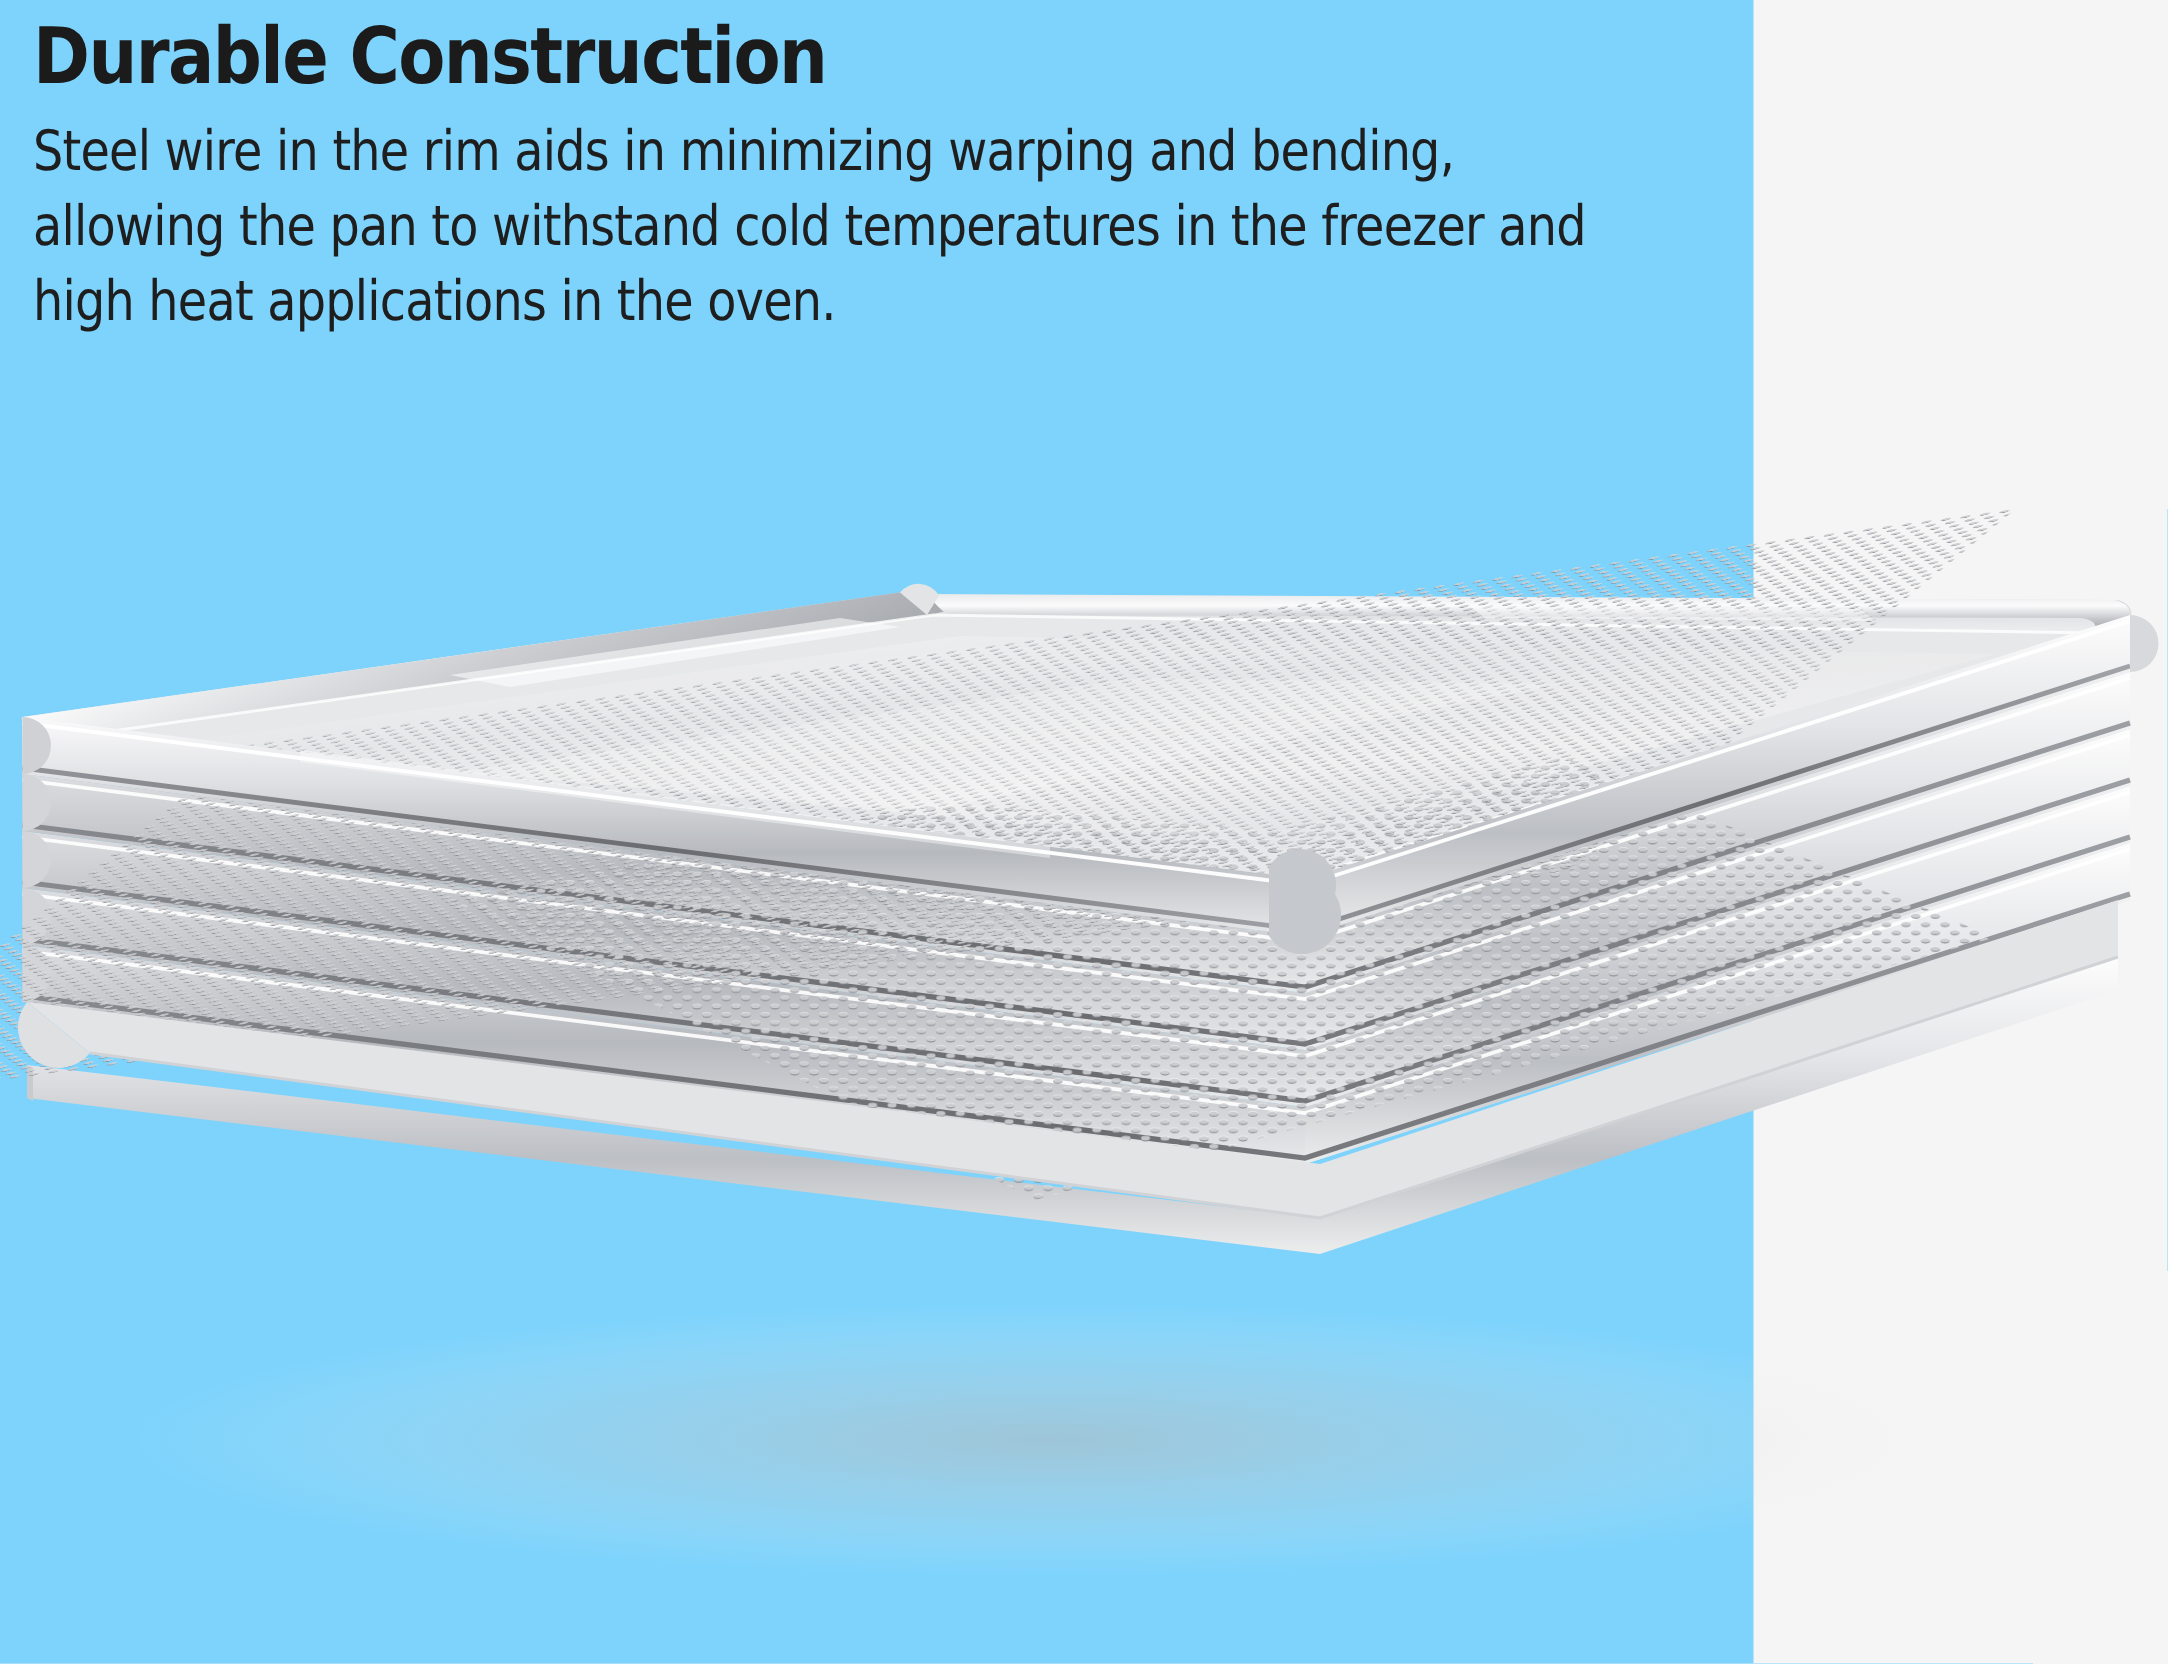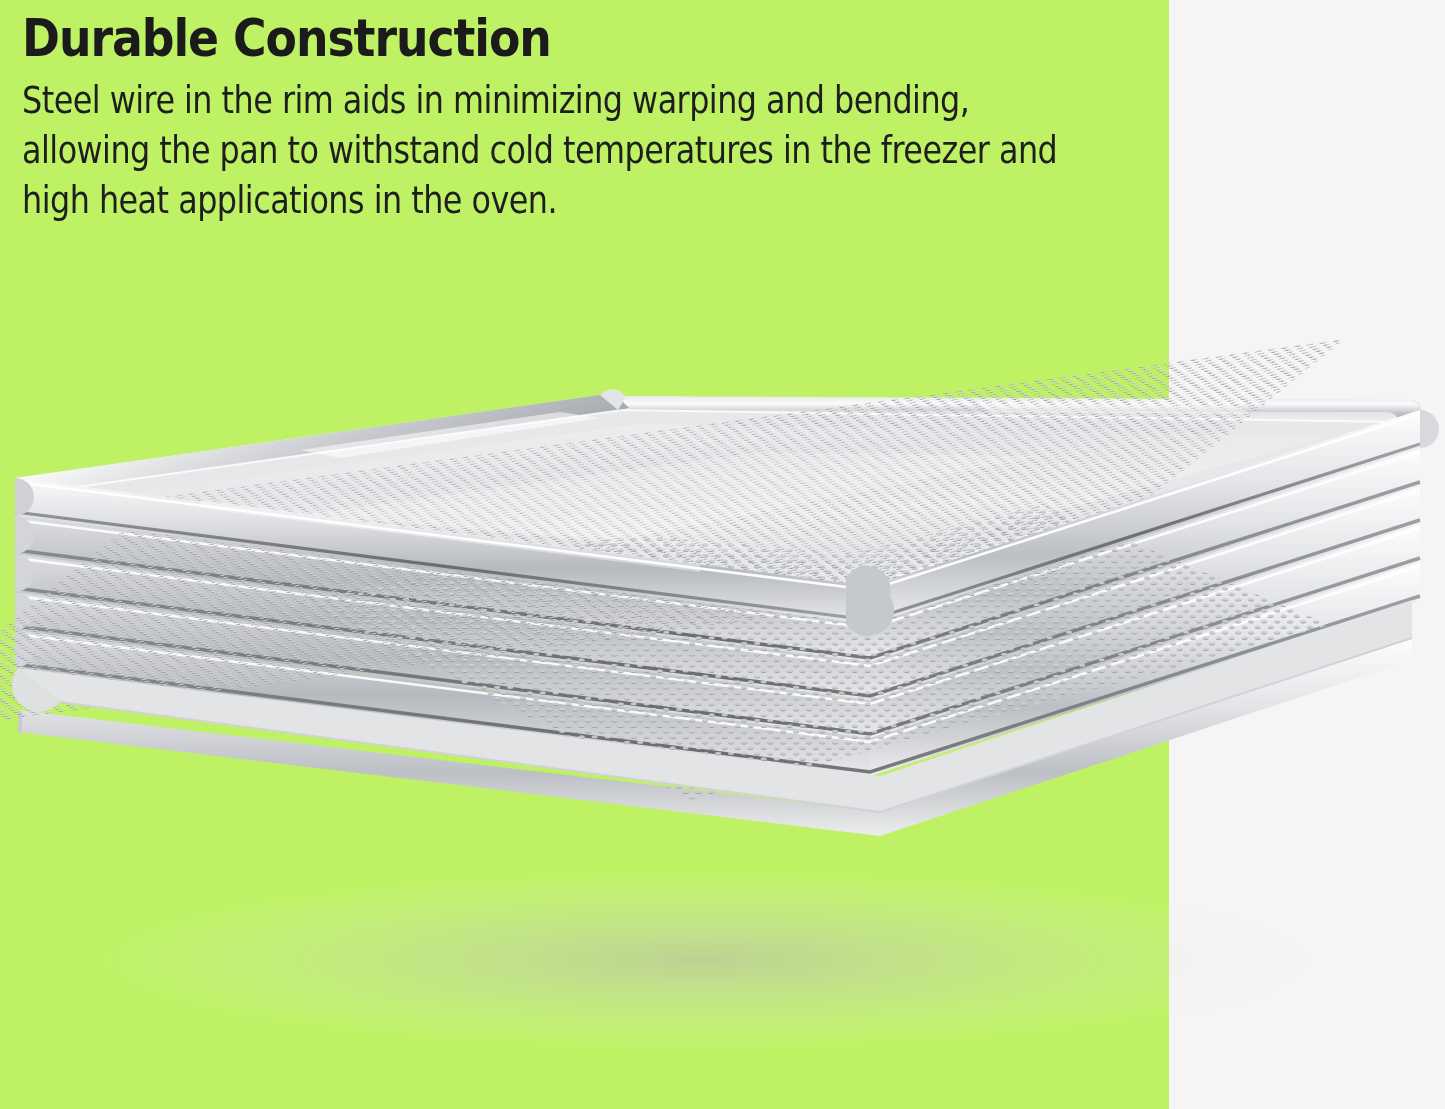--- a/index.html
+++ b/index.html
@@ -3,21 +3,21 @@
 <meta charset="utf-8">
 <style>
   * { margin:0; padding:0; box-sizing:border-box; }
   html,body { width:1445px; height:1109px; }
   body {
     background:#f5f5f5;
     font-family:"Liberation Sans", sans-serif;
     overflow:hidden;
     position:relative;
   }
-  .page { position:relative; width:1169px; height:1109px; background:#bef264; }
+  .page { position:relative; width:1169px; height:1109px; background:#7dd3fc; }
 
   
   .copy { position:absolute; left:22px; top:10px; width:1300px; }
 
   .headline {
     font-family:"DejaVu Sans", sans-serif;
     font-weight:700;
     font-size:52px;
     line-height:1.08;
     letter-spacing:-1.2px;

